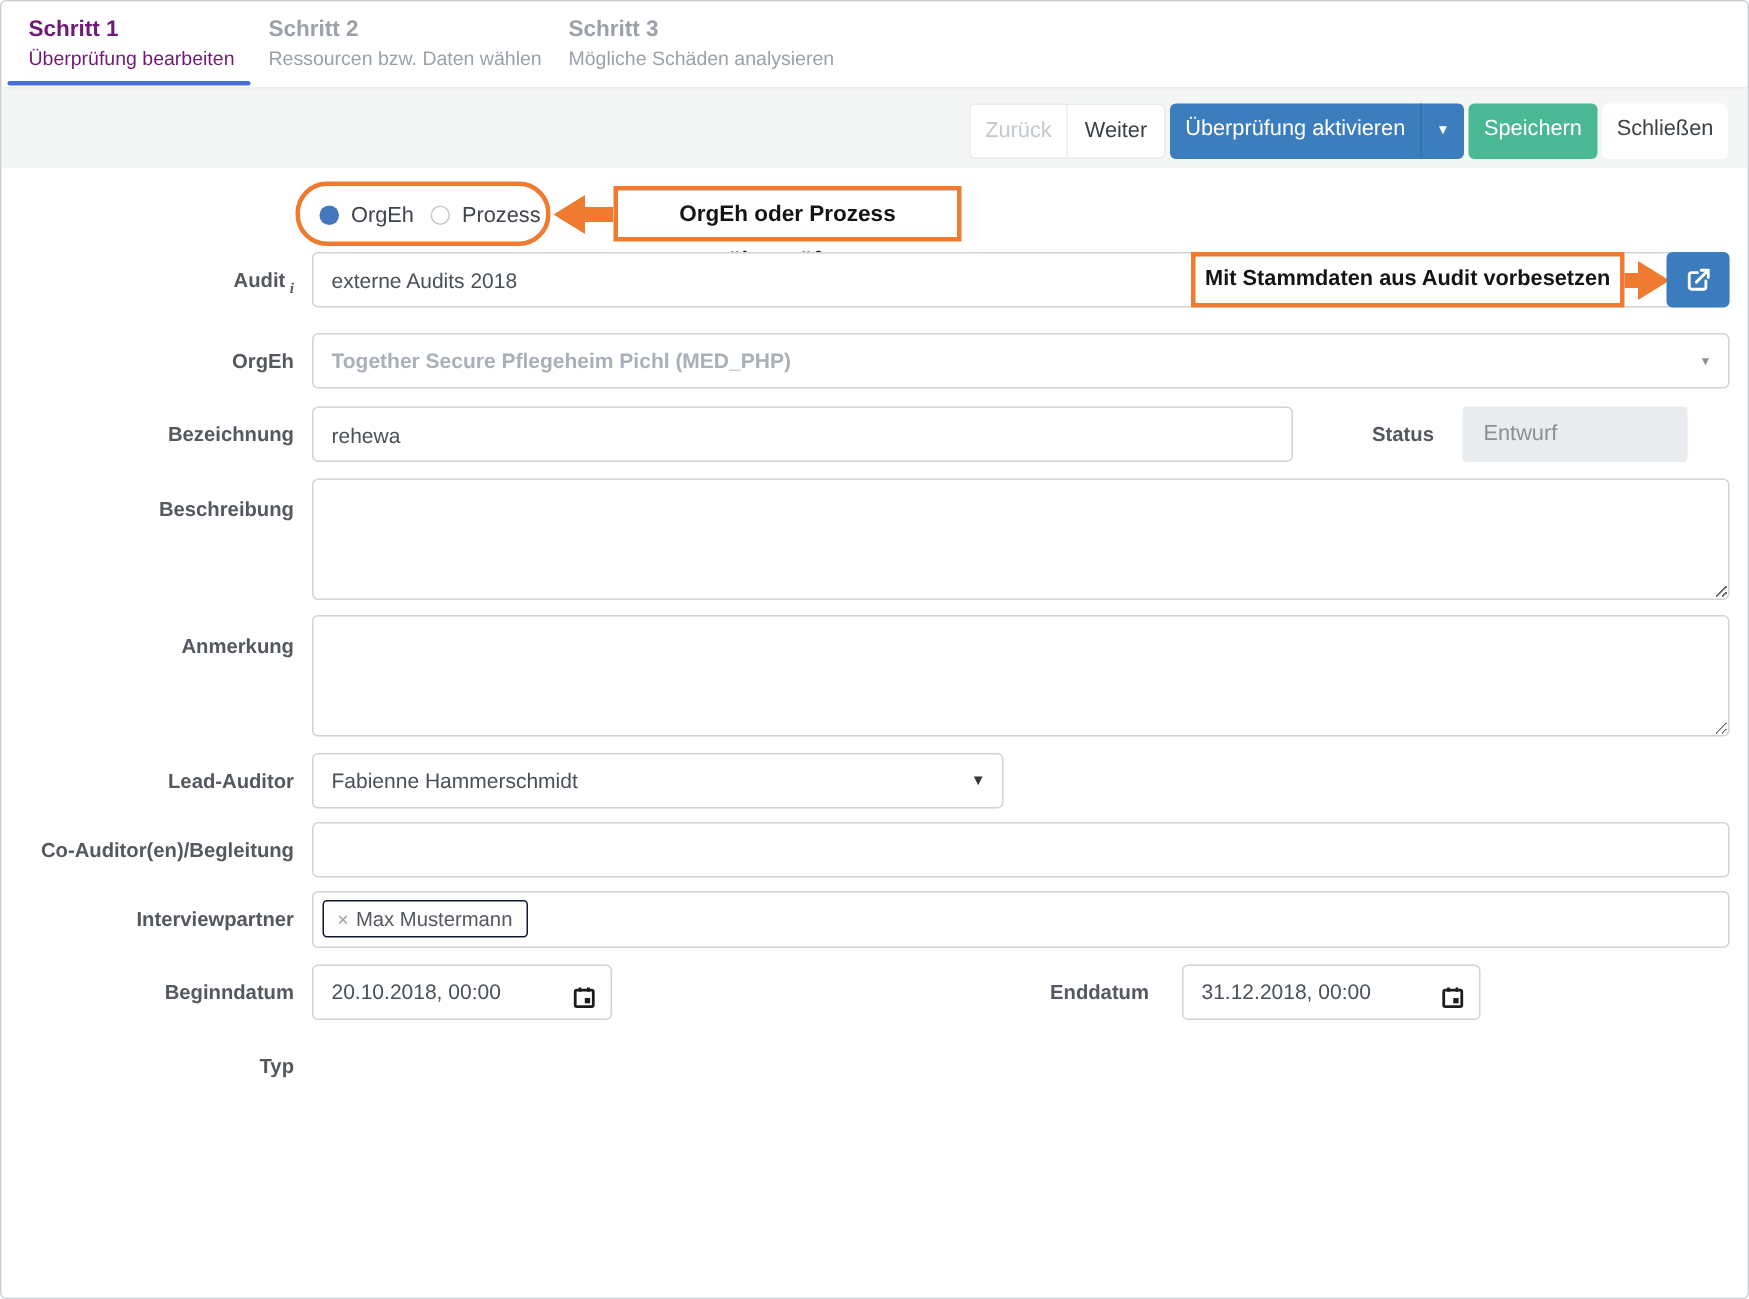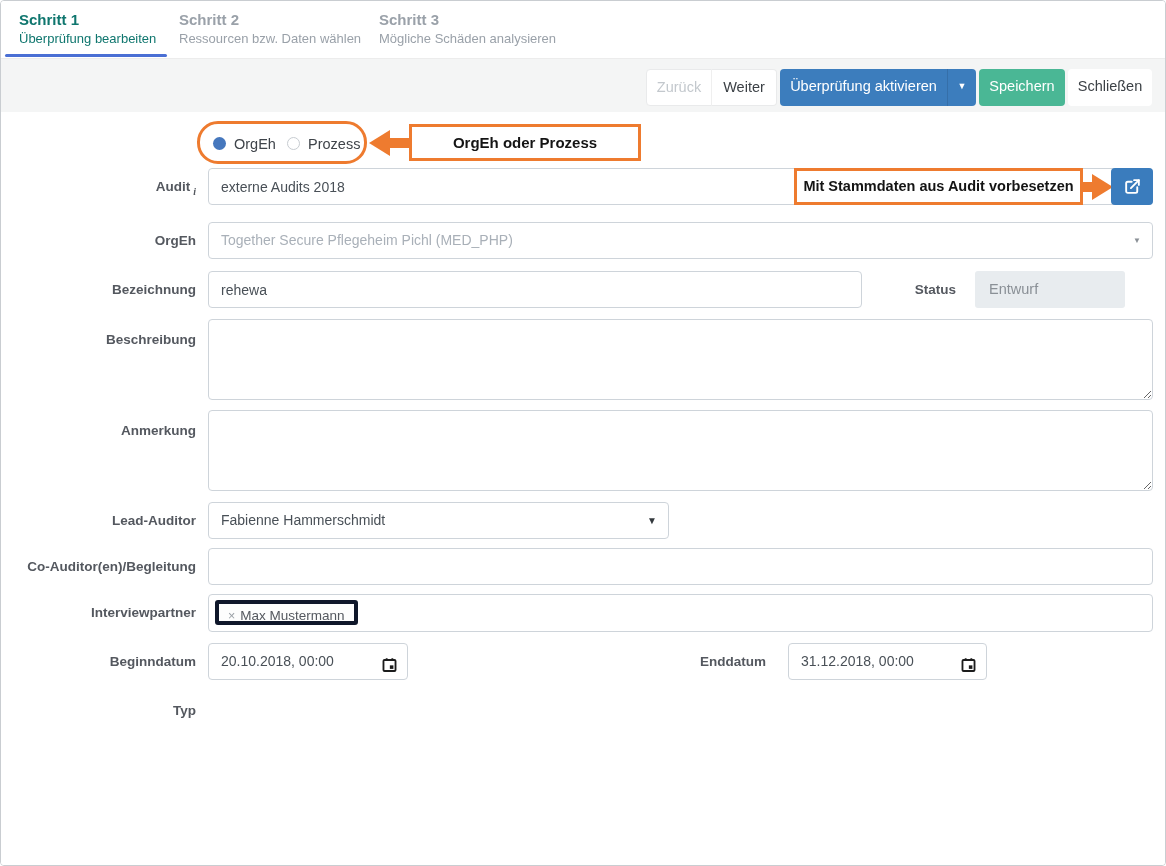--- a/index.html
+++ b/index.html
@@ -4,21 +4,21 @@
 <style>
   html,body{margin:0;padding:0;background:#ffffff;}
   *{box-sizing:border-box;font-family:"Liberation Sans",sans-serif;}
   #window{position:relative;width:1166px;height:866px;background:#fff;border:1px solid #c9cdd1;border-radius:4px;overflow:hidden;}
 
   
   .tabbar{position:absolute;left:0;top:0;width:100%;height:57px;background:#fff;}
   .tab{position:absolute;top:10px;cursor:pointer;}
   .tab .step{font-size:15px;font-weight:700;color:#9aa1a9;line-height:18px;}
   .tab .sub{font-size:13px;color:#9aa1a9;line-height:20px;}
-  .tab.active .step,.tab.active .sub{color:#0f766e;}
+  .tab.active .step,.tab.active .sub{color:#701a75;}
   .tab-underline{position:absolute;left:4px;top:53px;width:162px;height:3px;background:#4a6fd4;border-radius:2px;}
 
   
   .toolbar{position:absolute;left:0;top:57px;width:100%;height:54px;background:#f4f5f5;border-top:1px solid #ececec;}
   .btn{position:absolute;top:10px;height:37px;line-height:35px;text-align:center;font-size:14.5px;border-radius:4px;cursor:pointer;}
   .btn-light{background:#ffffff;border:1px solid #e9eaeb;color:#3c4146;}
   .btn-disabled{color:#c3c8cd;cursor:default;}
   #btn-back{left:645px;width:66px;border-top-right-radius:0;border-bottom-right-radius:0;text-align:center;}
   #btn-next{left:710px;width:66px;border-top-left-radius:0;border-bottom-left-radius:0;border-left:1px solid #efefef;}
   #btn-activate{left:779px;width:196px;background:#3c7dbd;color:#fff;display:flex;}
@@ -29,26 +29,26 @@
 
   
   .form{position:absolute;left:0;top:111px;width:100%;height:755px;background:#fff;}
   .flabel{position:absolute;left:10px;width:185px;text-align:right;font-size:13.5px;font-weight:700;color:#54585f;line-height:37px;}
   .flabel.top{line-height:17px;text-align:right;}
   .input,.select,.textarea,.datefield{position:absolute;background:#fff;border:1px solid #ced4da;border-radius:4px;font-size:14px;color:#495057;}
   .input{height:37px;line-height:35px;padding:0 12px;}
   input.input{outline:none;}
   .select{height:37px;line-height:35px;padding:0 28px 0 12px;cursor:pointer;}
   .select .caret{position:absolute;right:11px;top:0;line-height:35px;}
-  .placeholder{color:#a9b0b8;}
+  .placeholder{color:#a9b0b8;font-weight:bold;}
   .textarea{height:81px;resize:both;outline:none;padding:6px 12px;width:945px;left:207px;}
   .statusfield{position:absolute;height:37px;line-height:37px;background:#e8ecef;border-radius:3px;padding:0 14px;font-size:14.5px;color:#8a9096;}
   .datefield{height:37px;line-height:35px;padding:0 34px 0 12px;cursor:pointer;}
   .datefield .cal{position:absolute;right:9px;top:8px;}
-  .tag{display:inline-block;margin:5px 0 0 6px;height:25px;line-height:23px;border:4px solid #0f172a;border-radius:3px;background:#fdfdfd;padding:0 9px;font-size:13.5px;color:#54585f;}
+  .tag{display:inline-block;margin:5px 0 0 6px;height:25px;line-height:23px;border:1px solid #0f172a;border-radius:3px;background:#fdfdfd;padding:0 9px;font-size:13.5px;color:#54585f;}
   .tag .x{color:#9aa0a6;font-size:12.5px;margin-right:5px;cursor:pointer;}
 
   
   .radio-dot{position:absolute;width:13px;height:13px;border-radius:50%;}
   .radio-on{background:#4577bd;}
   .radio-off{background:#fff;border:1px solid #c7ccd1;}
   .radio-label{position:absolute;font-size:14.5px;color:#3f444a;line-height:16px;}
 
   
   .ann-ring{position:absolute;left:196px;top:120px;width:170px;height:43px;border:3px solid #ee7b2f;border-radius:21px;background:transparent;}

